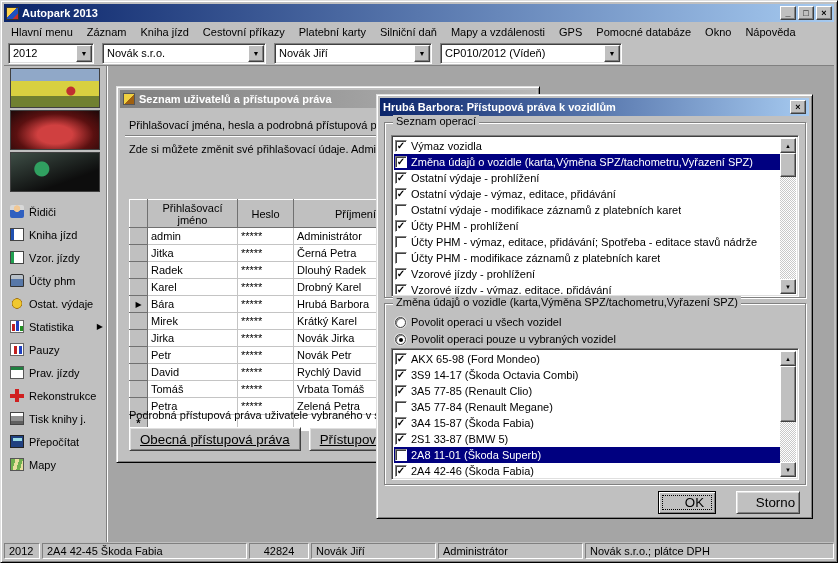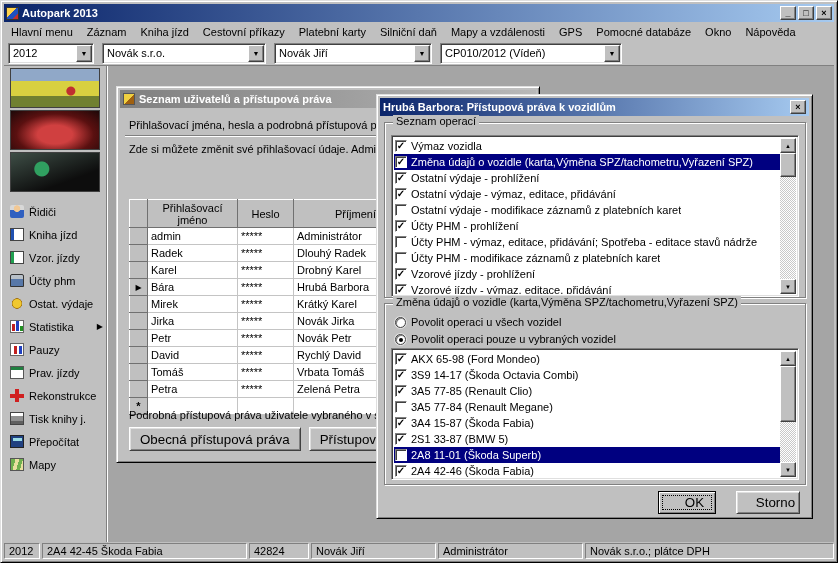--- a/index.html
+++ b/index.html
@@ -90,21 +90,21 @@
                border:1px solid;border-color:#fff #707070 #707070 #fff;}
   .uw-table td{background:#fff;height:17px;padding:0 3px;border:1px solid #c4c4c4;white-space:nowrap;overflow:hidden;}
   .uw-table th:nth-child(1){width:18px;}
   .uw-table th:nth-child(2){width:90px;}
   .uw-table th:nth-child(3){width:56px;}
   .uw-table th:nth-child(4){width:160px;}
   .uw-table td.sel-col{background:#c0c0c0;border:1px solid;border-color:#fff #707070 #707070 #fff;
                        text-align:center;font-size:8px;padding:0;}
   .uw-table td.sel-col.star{font-size:11px;font-weight:bold;}
   .uw-footer{position:absolute;left:12px;top:322px;white-space:nowrap;}
-  .uw-buttons{position:absolute;left:12px;top:340px;display:flex;gap:8px;}
+  .uw-buttons{position:absolute;left:12px;top:340px;display:flex;gap:8px;text-decoration:underline;}
   .btn{position:relative;height:24px;background:#c0c0c0;padding:0 10px;color:#000;
        display:flex;align-items:center;justify-content:center;white-space:nowrap;
        border:1px solid;border-color:#fff #404040 #404040 #fff;
        box-shadow:inset 1px 1px 0 #dfdfdf, inset -1px -1px 0 #808080;}
   .uw-btn2{width:190px;justify-content:flex-start;}
 
   
   .dialog{position:absolute;left:372px;top:28px;width:437px;height:425px;background:#c0c0c0;z-index:2;
           border:1px solid;border-color:#dfdfdf #000 #000 #dfdfdf;
           box-shadow:inset 1px 1px 0 #fff, inset -1px -1px 0 #808080;}
@@ -148,21 +148,21 @@
   .btn-ok::after{content:"";position:absolute;inset:3px;border:1px dotted #000;}
   .btn-storno{width:64px;}
 
   
   .statusbar{position:absolute;left:3px;right:3px;bottom:3px;height:17px;background:#c0c0c0;
              display:flex;gap:2px;padding-top:1px;}
   .sb-cell{border:1px solid;border-color:#808080 #fff #fff #808080;padding:1px 4px;
            white-space:nowrap;overflow:hidden;}
   .sb-cell:nth-child(1){width:36px;}
   .sb-cell:nth-child(2){width:205px;}
-  .sb-cell:nth-child(3){width:60px;text-align:left;}
+  .sb-cell:nth-child(3){width:60px;text-align:center;}
   .sb-cell:nth-child(4){width:125px;}
   .sb-cell:nth-child(5){width:145px;}
   .sb-cell:nth-child(6){flex:1;}
 </style>
 </head>
 <body>
 
 <div class="app">
 
   <div class="titlebar">
@@ -286,20 +286,26 @@
           </thead>
         <tbody>
             <tr>
               <td class="sel-col"></td>
               <td>admin</td>
               <td>*****</td>
               <td>Administrátor</td>
             </tr>
             <tr>
               <td class="sel-col"></td>
+              <td>Jitka</td>
+              <td>*****</td>
+              <td>Černá Petra</td>
+            </tr>
+            <tr>
+              <td class="sel-col"></td>
               <td>Radek</td>
               <td>*****</td>
               <td>Dlouhý Radek</td>
             </tr>
             <tr>
               <td class="sel-col"></td>
               <td>Karel</td>
               <td>*****</td>
               <td>Drobný Karel</td>
             </tr>

